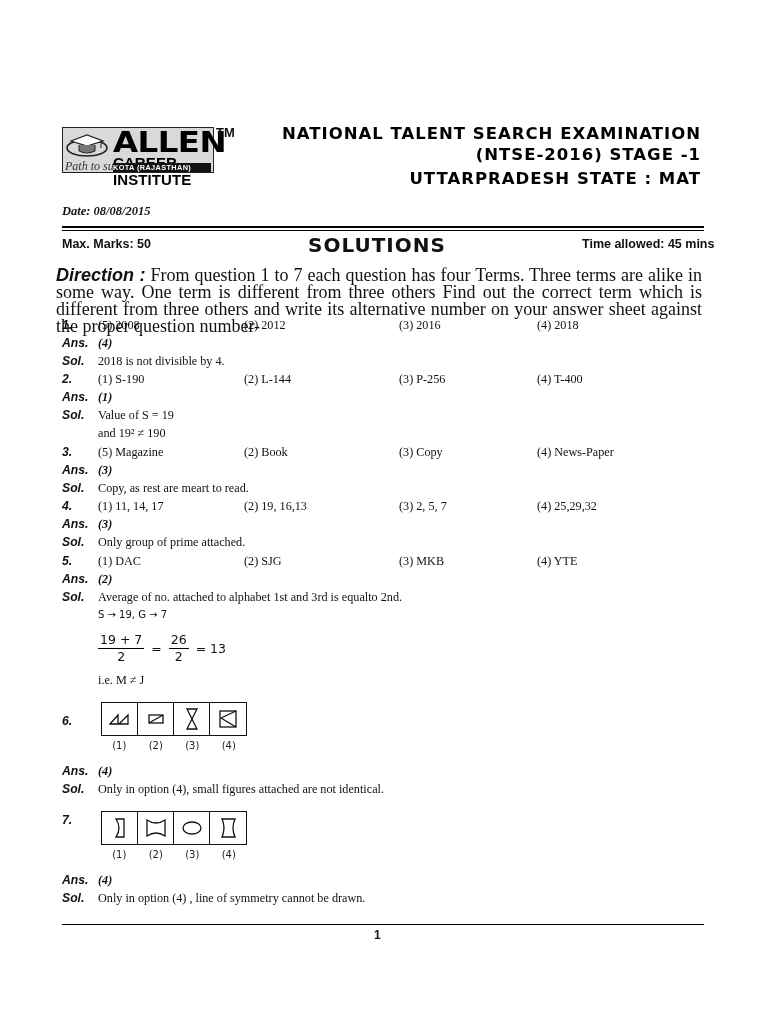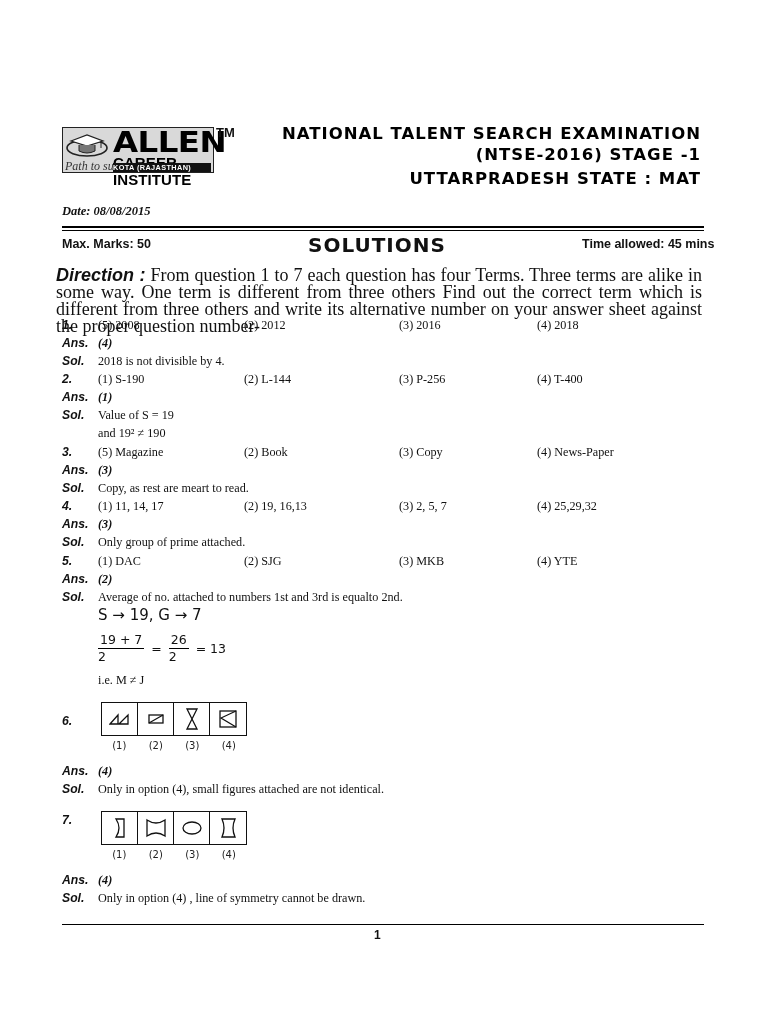--- a/index.html
+++ b/index.html
@@ -26,21 +26,21 @@
   .direction { left:56px; top:267px; width:646px; font-size:18px; line-height:17px; text-align:justify; }
   .direction b { font-style:italic; font-family:"Liberation Sans", sans-serif; }
   
   .row { position:absolute; left:62px; font-size:12.2px; line-height:16px; white-space:nowrap; }
   .lbl { position:absolute; left:0; font-family:"Liberation Sans", sans-serif; font-weight:bold; font-style:italic; }
   .opt { position:absolute; }
   .o1 { left:36px; } .o2 { left:182px; } .o3 { left:329px;margin-left:8px; } .o4 { left:475px; }
   .txt { position:absolute; left:36px;text-align:right; }
   .ans { position:absolute; left:36px; font-family:"Liberation Serif", serif; font-weight:bold; font-style:italic; }
   .frac { position:absolute; left:98px; top:632px; font-size:12.5px; font-family:"DejaVu Sans", sans-serif; }
-  .frac .f { display:inline-block; vertical-align:middle; text-align:left; }
+  .frac .f { display:inline-block; vertical-align:middle; text-align:center; }
   .frac .num { display:block; border-bottom:1px solid #000; padding:0 2px; line-height:16px; }
   .frac .den { display:block; line-height:16px; }
   .frac .eq { display:inline-block; vertical-align:middle; margin:0 3px; }
   .figbox { position:absolute; left:101px; height:34px; border:1.5px solid #111; display:flex; box-sizing:border-box; }
   .figbox .cell { width:36px; height:100%; border-right:1.5px solid #111; box-sizing:border-box; display:flex; align-items:center; justify-content:center; }
   .figbox .cell:last-child { border-right:none; }
   .figlabels { position:absolute; left:101px; font-family:"DejaVu Sans", sans-serif; font-size:10px; color:#222; display:flex; }
   .figlabels span { width:36.5px; text-align:center; }
   .footline { left:62px; top:924px; width:642px; height:1px; background:#000; }
   .pagenum { left:374px; top:928px; font-family:"Liberation Sans", sans-serif; font-weight:bold; font-size:12px; }
@@ -152,24 +152,24 @@
   <span class="opt o2">(2) SJG</span>
   <span class="opt o3">(3) MKB</span>
   <span class="opt o4">(4) YTE</span>
 </div>
 <div class="row" style="top:571px;">
   <span class="lbl">Ans.</span>
   <span class="ans">(2)</span>
 </div>
 <div class="row" style="top:589px;">
   <span class="lbl">Sol.</span>
-  <span class="txt">Average of no. attached to numbers 1st and 3rd is equalto 2nd.</span>
+  <span class="txt">Average of no. attached to alphabet 1st and 3rd is equalto 2nd.</span>
 </div>
 <div class="row" style="top:607px;">
-  <span class="txt" style="font-family:'DejaVu Sans',sans-serif;font-size:15px;">S → 19, G → 7</span>
+  <span class="txt" style="font-family:'DejaVu Sans',sans-serif;font-size:10px;">S → 19, G → 7</span>
 </div>
 <div class="frac">
   <span class="f"><span class="num">19 + 7</span><span class="den">2</span></span>
   <span class="eq">=</span>
   <span class="f"><span class="num">26</span><span class="den">2</span></span>
   <span class="eq">= 13</span>
 </div>
 <div class="row" style="top:672px;">
   <span class="txt">i.e. M ≠ J</span>
 </div>

